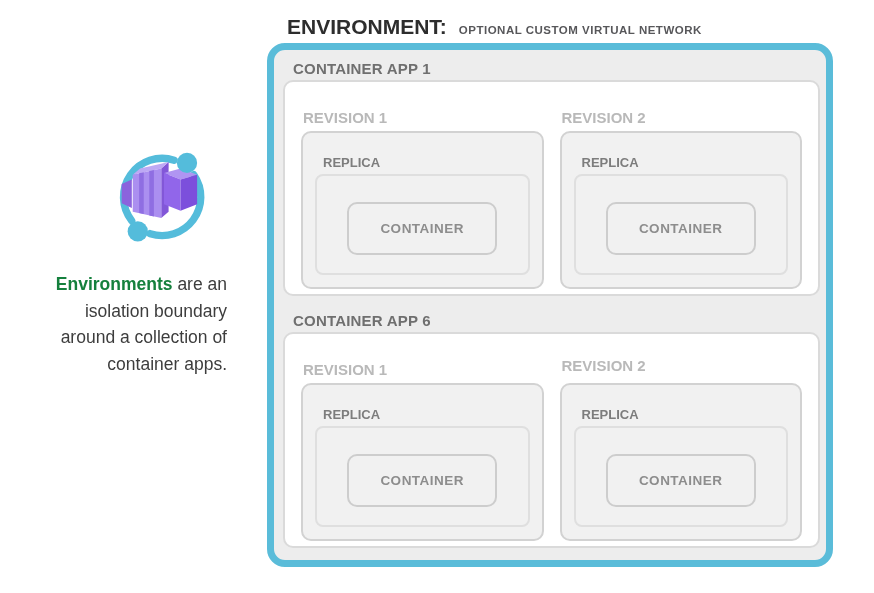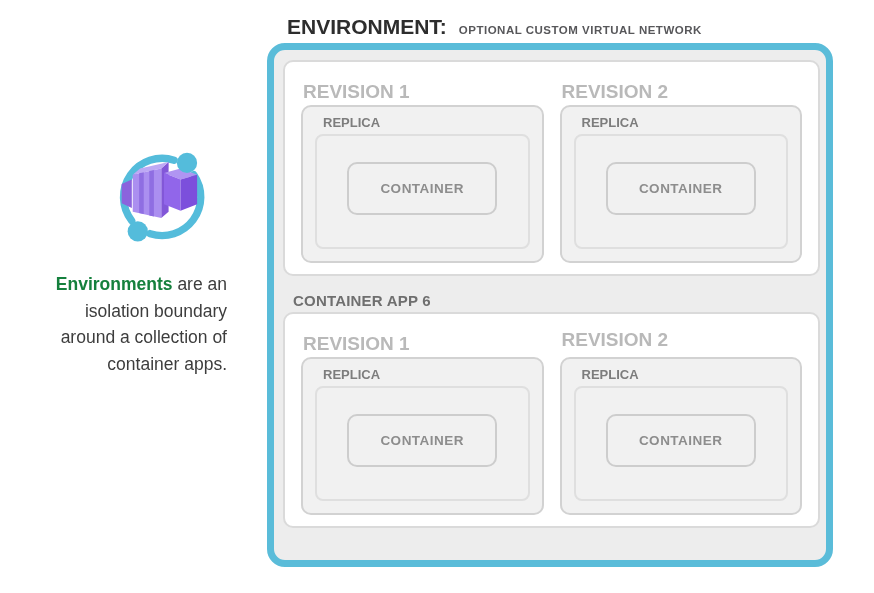--- a/index.html
+++ b/index.html
@@ -24,26 +24,26 @@
                box-sizing:border-box;background:#ededed;
                border:7px solid #5abcd9;border-radius:18px;
                padding:10px 6px 0 9px;}
   .app-label{font-size:15px;line-height:17px;font-weight:700;color:#6f6f6f;
              letter-spacing:.2px;margin:0 0 3px 10px;}
   .app-label.second{margin-top:16px;}
   .container-app{box-sizing:border-box;height:216px;background:#fff;
                  border:2px solid #dadada;border-radius:10px;
                  padding:12px 16px 0 16px;display:flex;gap:16px;}
   .revision{flex:1;display:flex;flex-direction:column;min-width:0;}
-  .revision-label{font-size:19px;line-height:17px;font-weight:700;color:#b9b9b9;
-                  margin:9px 0 5px 2px;}
+  .revision-label{font-size:15px;line-height:17px;font-weight:700;color:#b9b9b9;
+                  margin:15px 0 5px 2px;}
   .revision-label.raised{position:relative;top:-4px;}
   .replica{box-sizing:border-box;height:158px;background:#f1f1f1;
            border:2px solid #d2d2d2;border-radius:10px;
-           padding:6px 12px 12px 12px;display:flex;flex-direction:column;}
+           padding:20px 12px 12px 12px;display:flex;flex-direction:column;}
   .replica-label{font-size:13px;line-height:15px;font-weight:700;color:#7d7d7d;
                  margin:2px 0 4px 8px;}
   .replica-inner{box-sizing:border-box;flex:1;border:2px solid #dfdfdf;border-radius:8px;}
   .container-box{box-sizing:border-box;width:150px;height:53px;margin:26px auto 0 auto;
                  border:2px solid #cdcdcd;border-radius:10px;
                  display:flex;align-items:center;justify-content:center;}
   .container-label{font-size:13.5px;font-weight:700;color:#8d8d8d;letter-spacing:.5px;}
 </style>
 </head>
 <body>
@@ -73,20 +73,21 @@
 
   <div class="caption">
     <div><b>Environments</b><span> are an</span></div>
     <div>isolation boundary</div>
     <div>around a collection of</div>
     <div>container apps.</div>
   </div>
 
   <div class="environment">
 
+    <div class="app-label">CONTAINER APP 1</div>
     <div class="container-app">
 
       <div class="revision">
         <div class="revision-label">REVISION 1</div>
         <div class="replica">
           <div class="replica-label">REPLICA</div>
           <div class="replica-inner">
             <div class="container-box">
               <span class="container-label">CONTAINER</span>
             </div>

